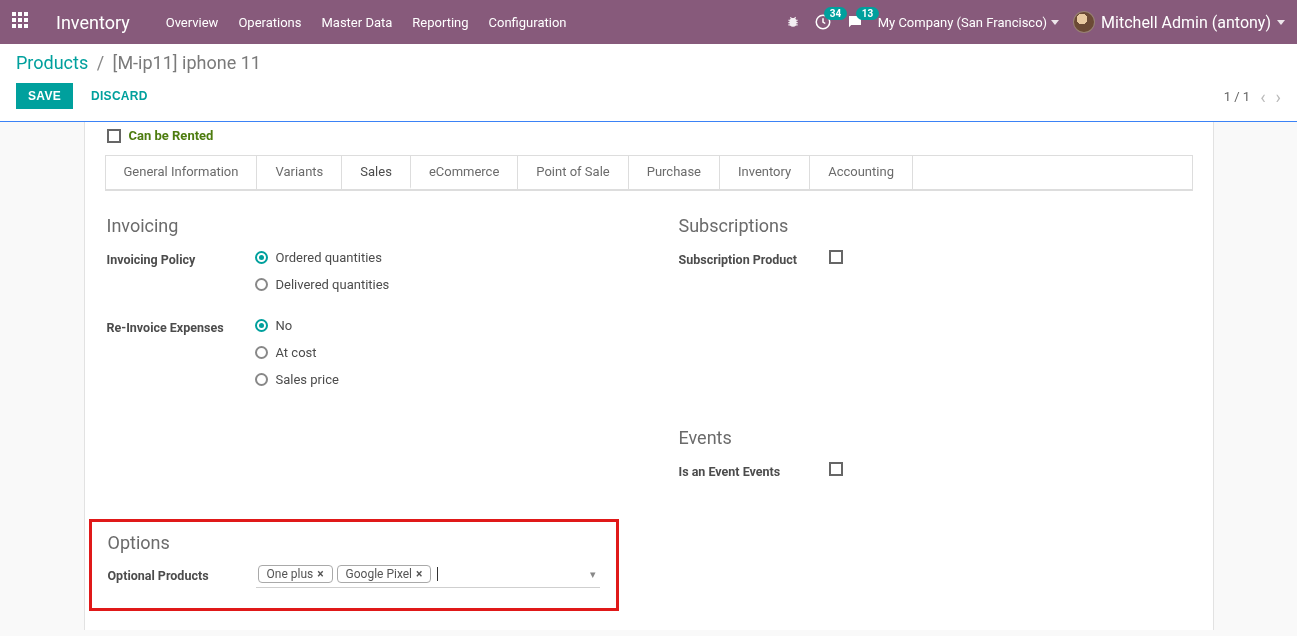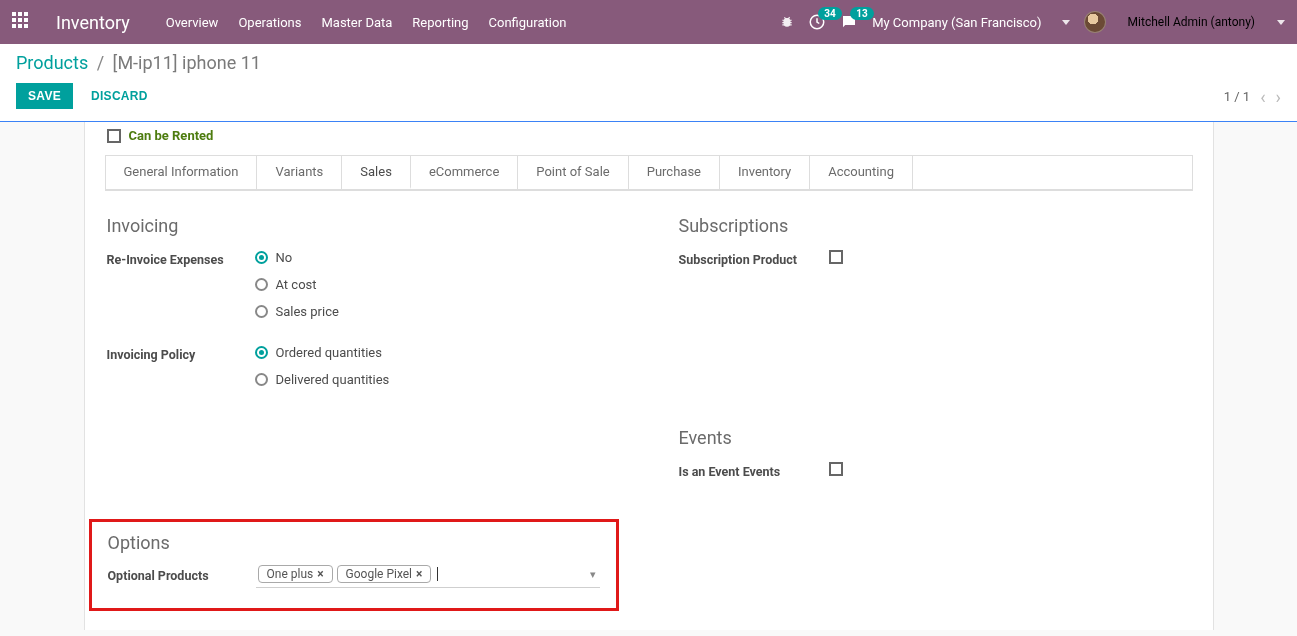--- a/index.html
+++ b/index.html
@@ -32,22 +32,22 @@
 .topbar-right { margin-left: auto; display: flex; align-items: center; gap: 14px; }
 .bug-icon { color: #fff; opacity: .9; cursor:pointer;}
 .badge-pill {
   position: relative; cursor:pointer;
 }
 .badge-count {
   background: #00a09d; color: #fff; font-size: 10px; font-weight: 700;
   border-radius: 9px; padding: 1px 6px;
   position: absolute; top: -6px; left: 10px;
 }
-.company-switch { color: #fff; font-size: 13px; cursor: pointer; display:flex; align-items:center; gap:20px;}
-.user-block { display: flex; align-items: center; gap: 22px; cursor: pointer; color:#000000; font-size:12px;}
+.company-switch { color: #fff; font-size: 13px; cursor: pointer; display:flex; align-items:center; gap:4px;}
+.user-block { display: flex; align-items: center; gap: 6px; cursor: pointer; color:#ffffff; font-size:16px;}
 .avatar { width: 22px; height: 22px; border-radius: 50%; background: radial-gradient(circle at 40% 35%, #e8c9a0 30%, #6b4a35 31%); border:1px solid rgba(255,255,255,.3);}
 .caret-down { width:0;height:0;border-left:4px solid transparent;border-right:4px solid transparent;border-top:5px solid #fff; opacity:.85;}
 
 
 .actionbar {
   background: #fff;
   border-bottom: 1px solid #3b82f6;
   padding: 8px 16px 12px;
 }
 .breadcrumb { font-size: 18px; color: #7a7a7a; margin-bottom: 10px;}
@@ -233,47 +233,47 @@
       <div class="tab">Accounting</div>
     </div>
     </div>
 
     <div class="form-body">
 
       <div class="col">
         <div class="section-h">Invoicing</div>
 
         <div class="field-row">
+          <div class="field-label">Invoicing Policy</div>
+          <div class="field-value">
+            <div class="radio-opt">
+              <span class="radio checked"></span>
+              <span>Ordered quantities</span>
+            </div>
+            <div class="radio-opt">
+              <span class="radio"></span>
+              <span>Delivered quantities</span>
+            </div>
+          </div>
+        </div>
+
+        <div class="field-row">
           <div class="field-label">Re-Invoice Expenses</div>
           <div class="field-value">
             <div class="radio-opt">
               <span class="radio checked"></span>
               <span>No</span>
             </div>
             <div class="radio-opt">
               <span class="radio"></span>
               <span>At cost</span>
             </div>
             <div class="radio-opt">
               <span class="radio"></span>
               <span>Sales price</span>
-            </div>
-          </div>
-        </div>
-
-        <div class="field-row">
-          <div class="field-label">Invoicing Policy</div>
-          <div class="field-value">
-            <div class="radio-opt">
-              <span class="radio checked"></span>
-              <span>Ordered quantities</span>
-            </div>
-            <div class="radio-opt">
-              <span class="radio"></span>
-              <span>Delivered quantities</span>
             </div>
           </div>
         </div>
 
         <div class="options-box" style="margin-top:120px;">
           <div class="section-h">Options</div>
           <div class="opt-row">
             <div class="opt-label">Optional Products</div>
             <div class="tag-field">
               <span class="tag">

